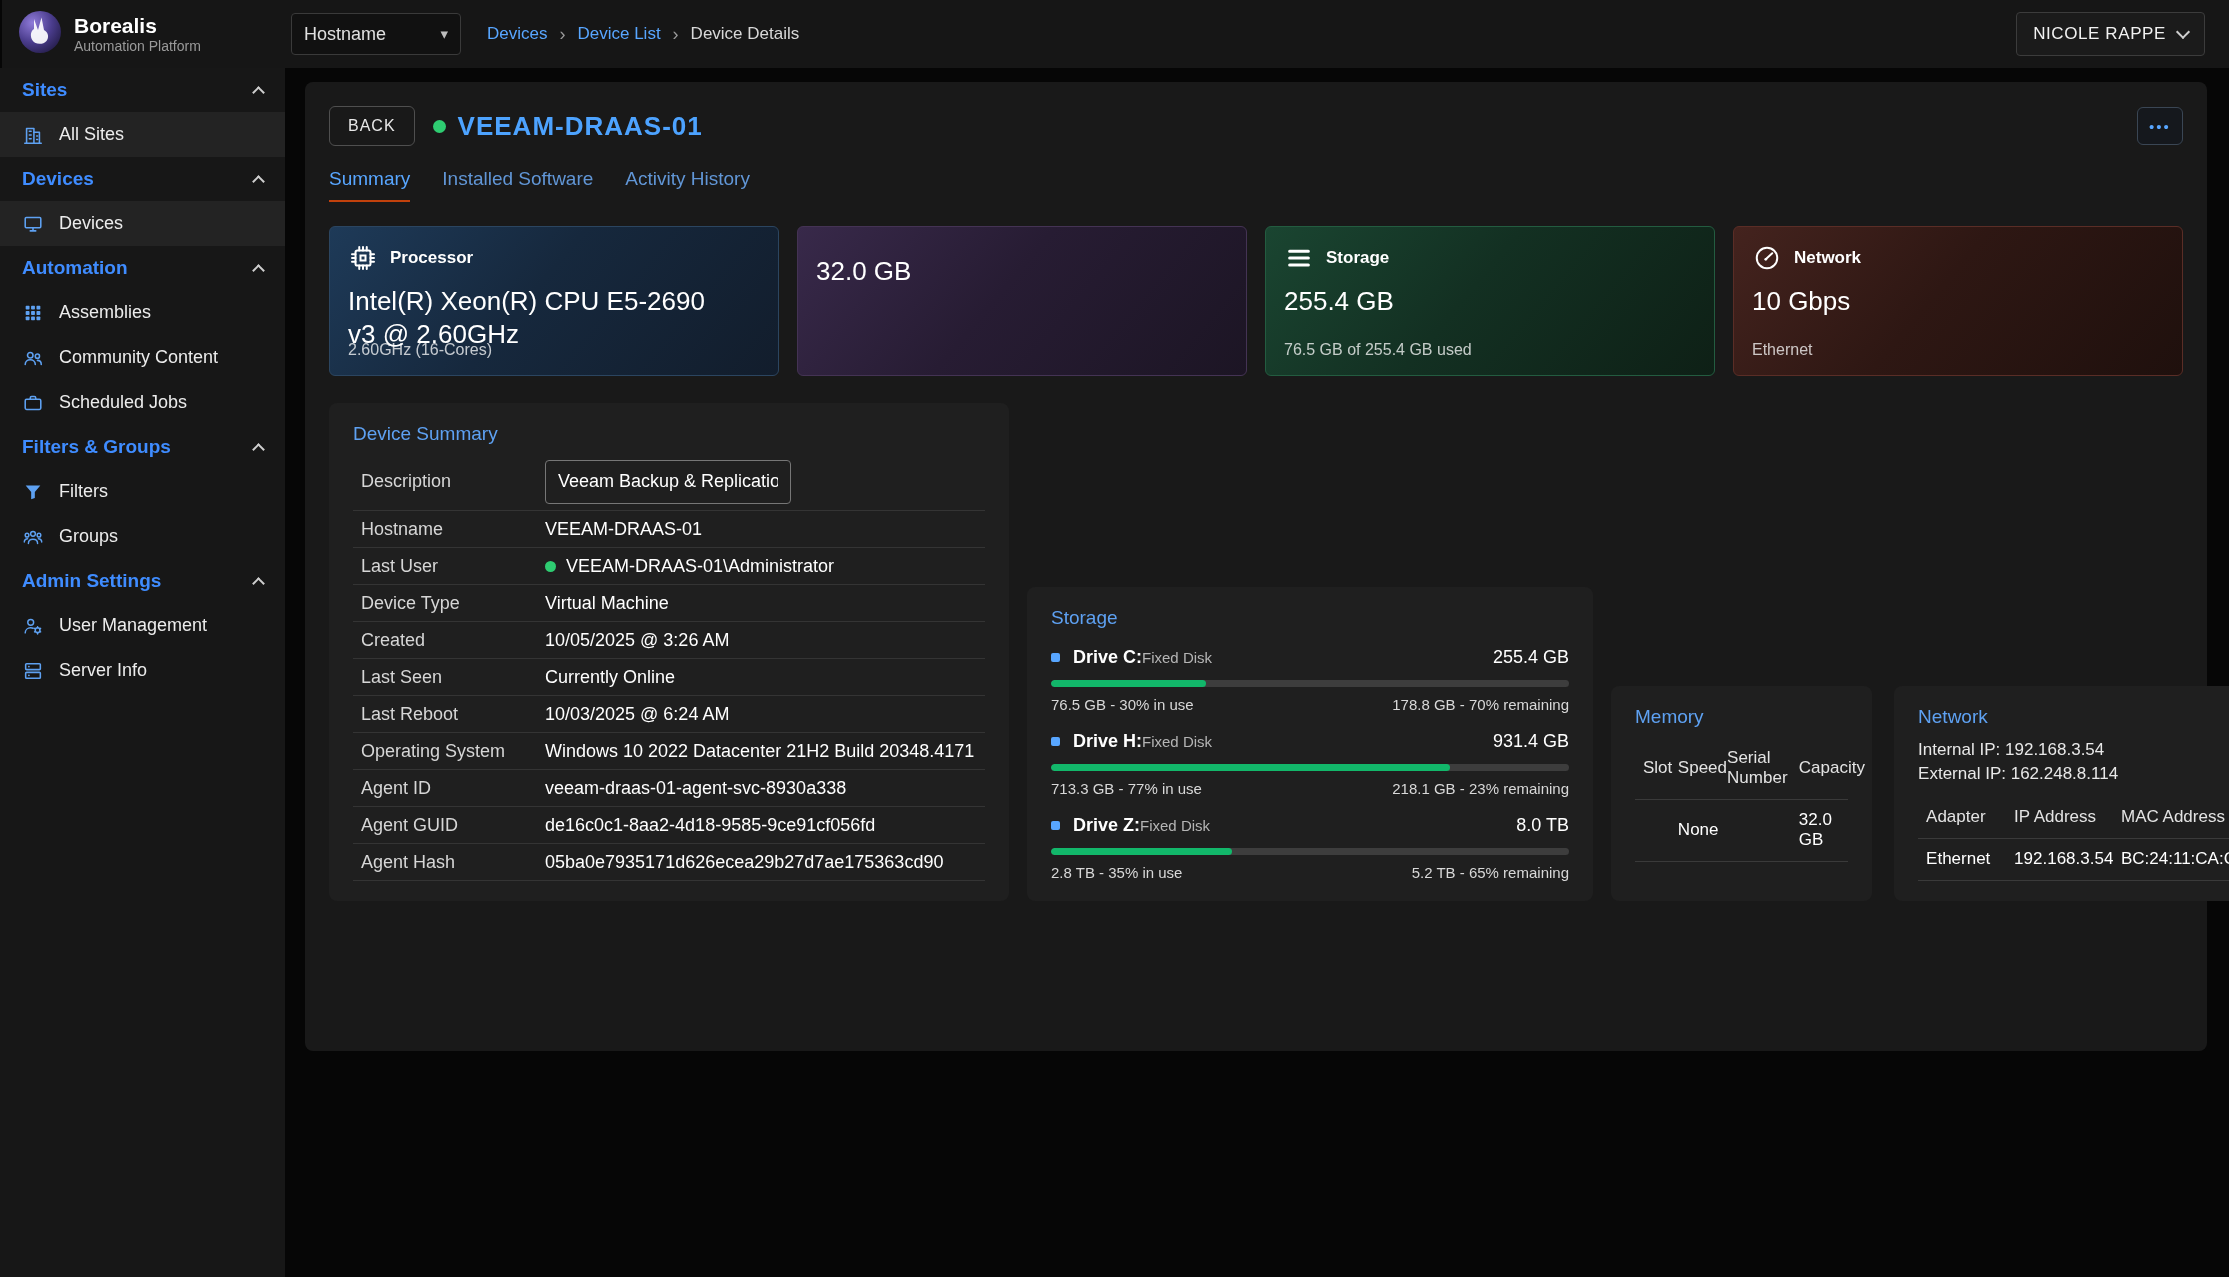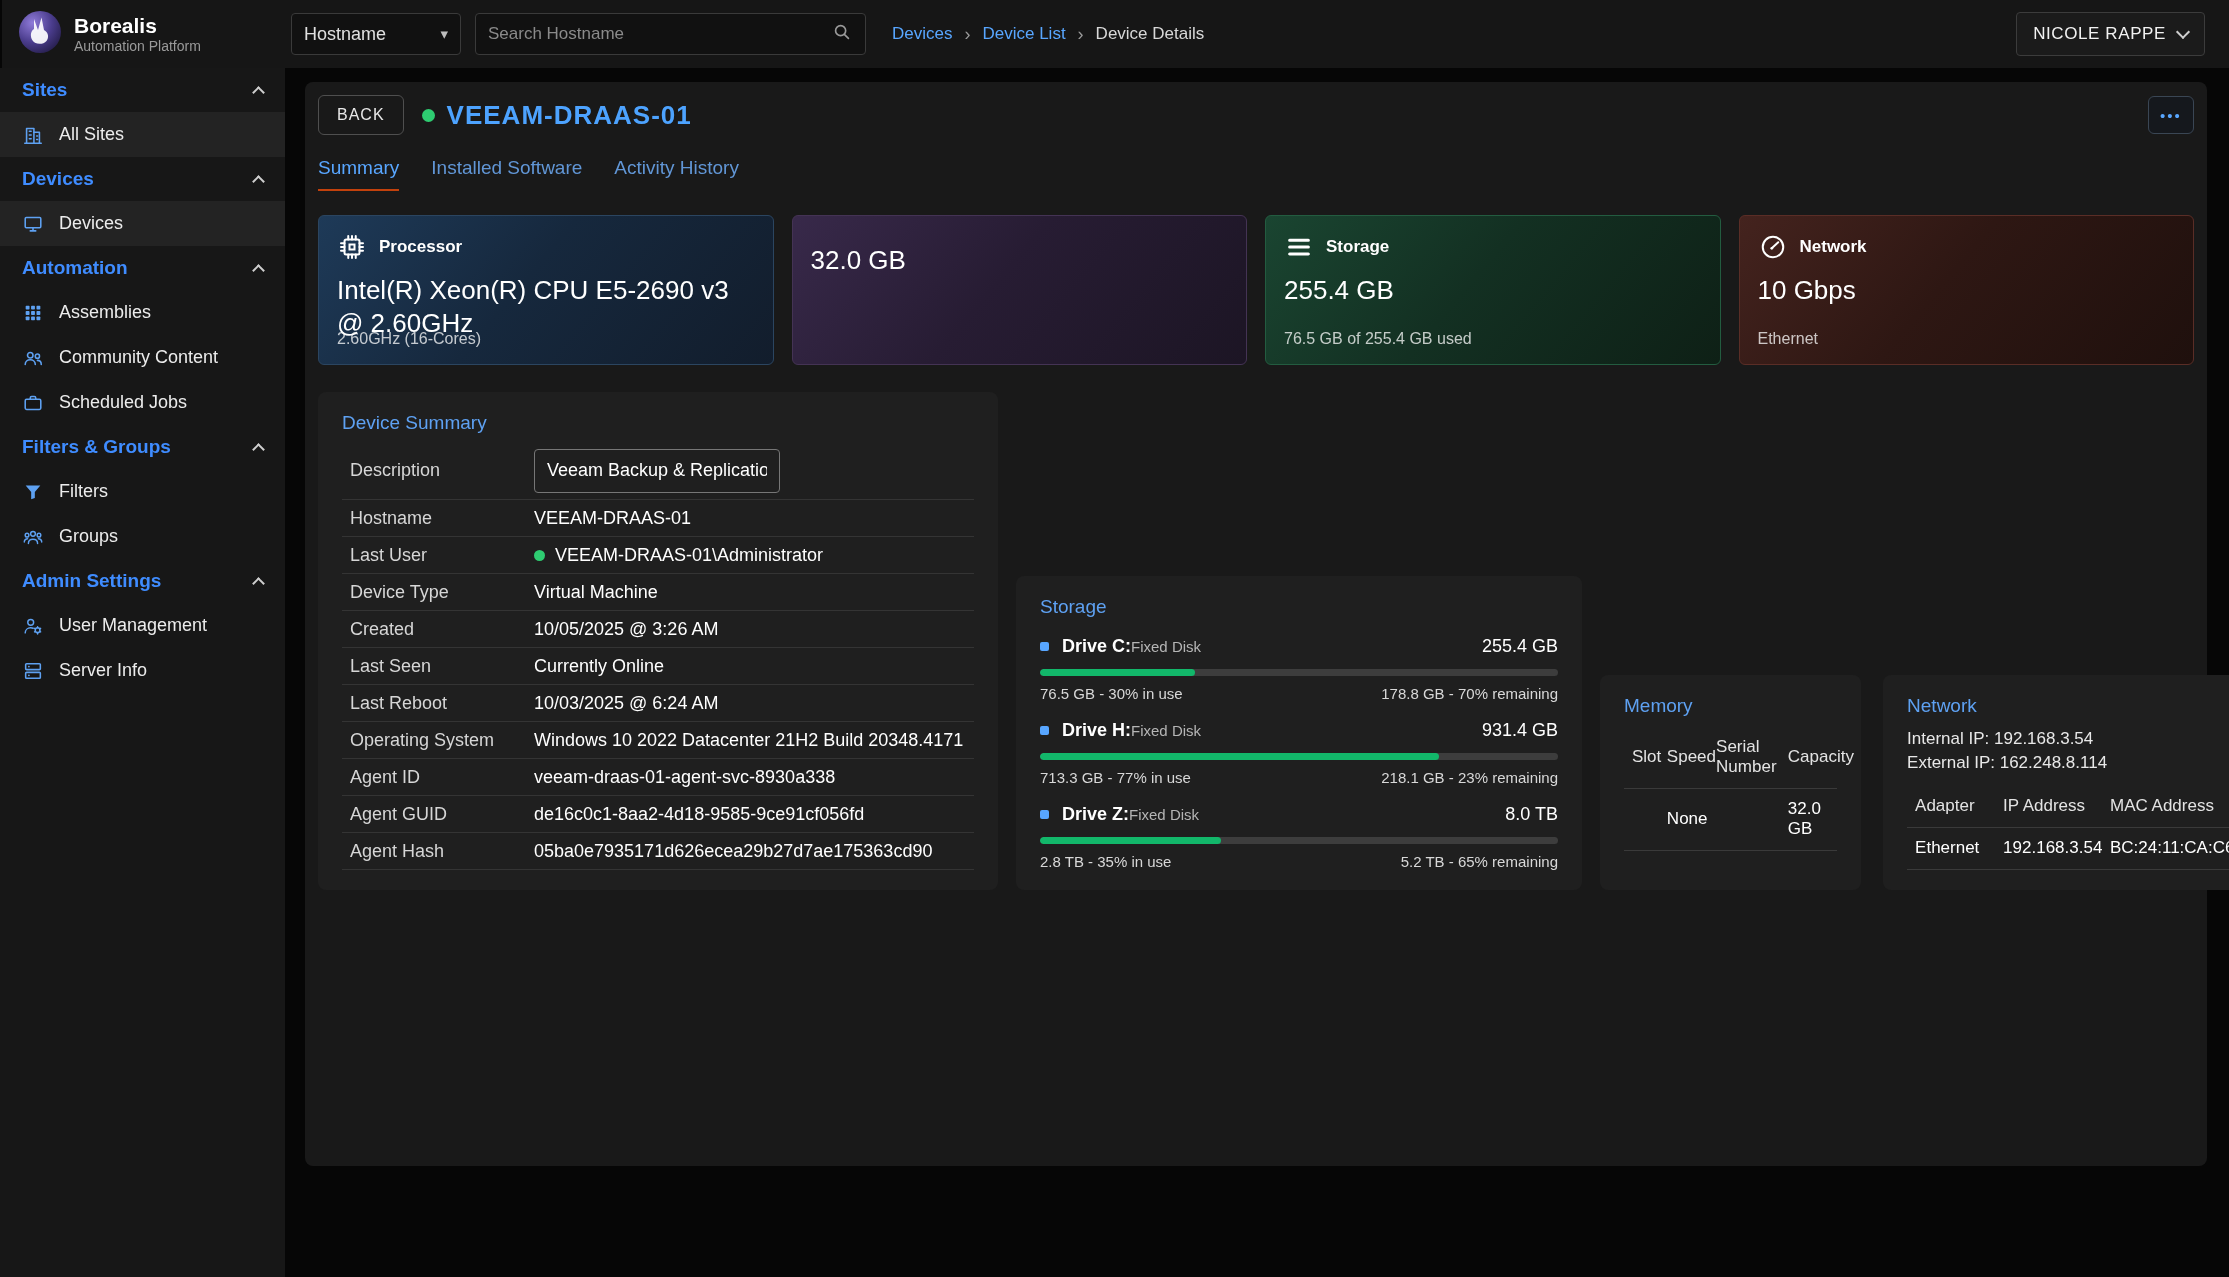--- a/index.html
+++ b/index.html
@@ -78,22 +78,22 @@
     height:45px; display:flex; align-items:center; gap:15px;
     padding-left:22px; font-size:18px; color:#ececec; cursor:pointer;
   }
   .nav-item.active { background:#232323; }
   .nav-icon { width:22px; height:22px; display:flex; align-items:center; justify-content:center; }
   .nav-icon svg { width:22px; height:22px; }
 
   
   .content { position:absolute; top:68px; left:285px; right:0; bottom:0; background:#060606; }
   .main-panel {
-    position:absolute; left:20px; top:14px; right:22px; height:1084px;
-    background:#191919; border-radius:8px; padding:13px;
+    position:absolute; left:20px; top:14px; right:22px; height:969px;
+    background:#191919; border-radius:8px; padding:24px;
   }
 
   
   .device-header { display:flex; align-items:center; }
   .back-btn {
     height:40px; padding:0 18px;
     background:transparent; border:1px solid #4f4f4f; border-radius:6px;
     color:#e8e8e8; font-family:"Liberation Sans",sans-serif;
     font-size:16px; letter-spacing:1px; cursor:pointer;
   }
@@ -193,29 +193,20 @@
       <span class="brand-name">Borealis</span>
       <span class="brand-sub">Automation Platform</span>
     </span>
   </div>
 
   <div class="select-box">
     <span>Hostname</span>
     <span class="caret">▾</span>
   </div>
 
-  <div class="search-box">
-    <input type="text" placeholder="Search Hostname" style="">
-    <span>
-      <svg width="22" height="22" viewBox="0 0 24 24" fill="none" stroke="#9a9a9a" stroke-width="1.8" stroke-linecap="round">
-        <circle cx="10.5" cy="10.5" r="5.5"></circle>
-          <path d="M14.8 14.8 L19 19"></path>
-      </svg>
-    </span>
-  </div>
 
   <nav class="breadcrumb">
     <span class="crumb-link">Devices</span>
     <span class="crumb-sep">›</span>
     <span class="crumb-link">Device List</span>
     <span class="crumb-sep">›</span>
     <span class="crumb-current">Device Details</span>
   </nav>
 
   <div class="user-btn">

